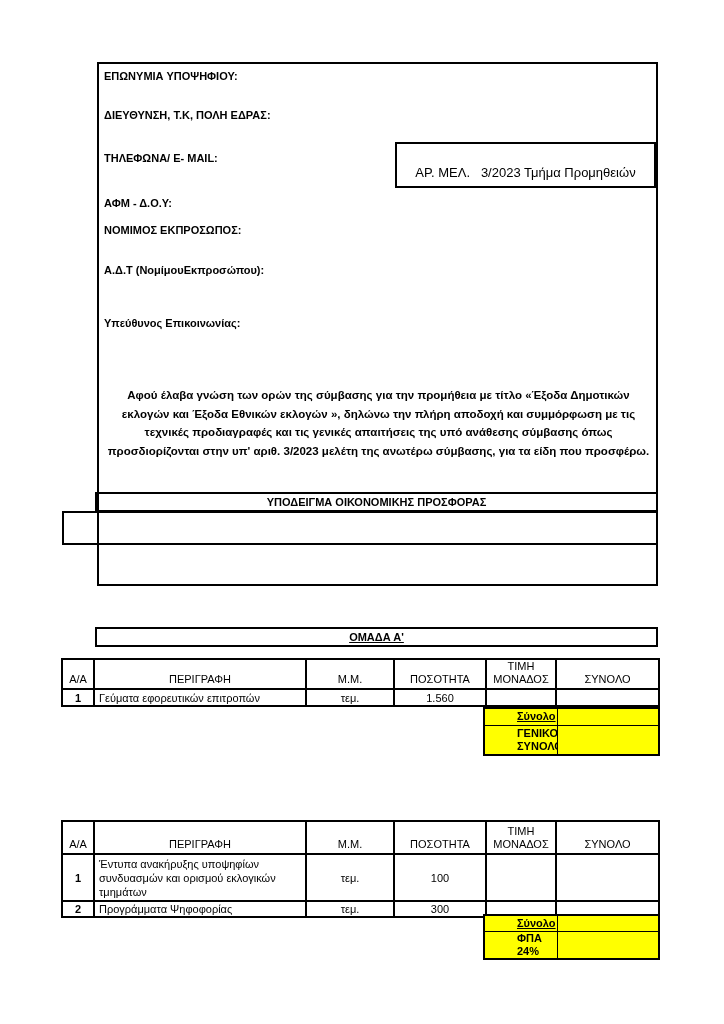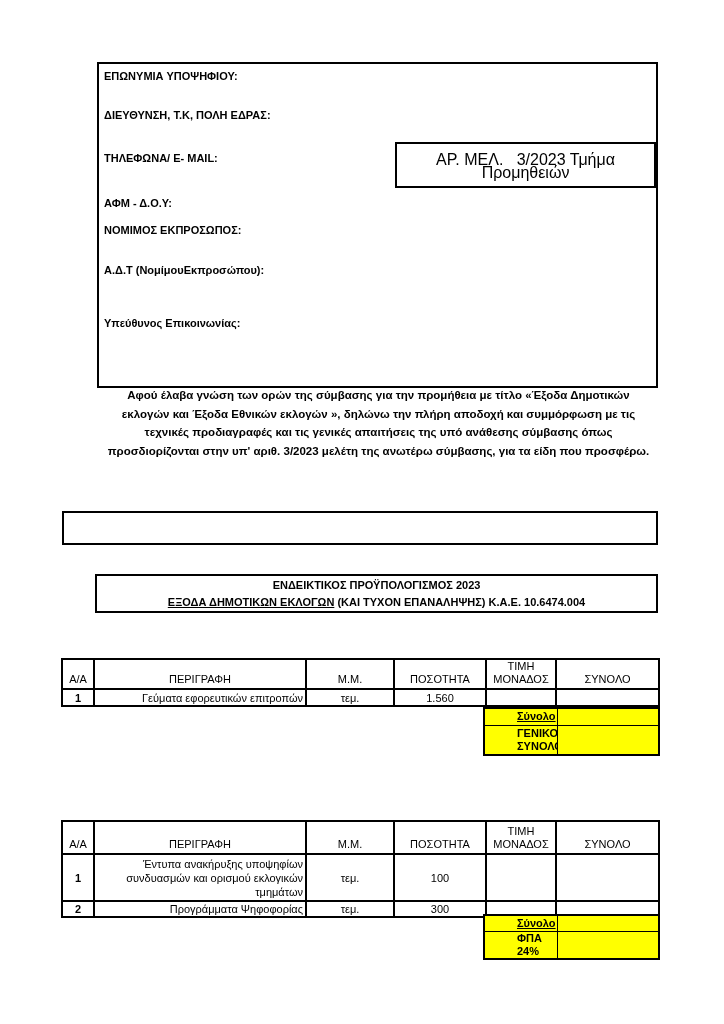--- a/index.html
+++ b/index.html
@@ -2,49 +2,49 @@
 <html><head>
 <meta charset="utf-8">
 <style>
   html,body{margin:0;padding:0;background:#fff;}
   .page{position:relative;width:724px;height:1024px;background:#ffffff;
         font-family:"Liberation Sans","DejaVu Sans",sans-serif;color:#000;overflow:hidden;}
   .abs{position:absolute;box-sizing:border-box;}
   .ul{text-decoration:underline;}
 
   
-  .top-box{left:97px;top:62px;width:561px;height:326px;border:2px solid #000;padding-left:20px;}
+  .top-box{left:97px;top:62px;width:561px;height:524px;border:2px solid #000;padding-left:20px;}
   .field-label{position:absolute;left:5px;font-size:11px;font-weight:bold;white-space:nowrap;}
   .right-box{position:absolute;left:296px;width:261px;border:2px solid #000;box-sizing:border-box;
              display:flex;align-items:center;justify-content:center;text-align:center;}
   .proj-box{top:2px;height:62px;}
   .proj-box span{font-size:11px;font-weight:bold;line-height:15px;padding:0 6px;}
   .study-box{top:78px;height:46px;align-items:flex-end;}
-  .study-box span{font-size:16px;line-height:13px;padding-bottom:7px;white-space:pre-wrap;}
+  .study-box span{font-size:13px;line-height:13px;padding-bottom:7px;white-space:pre-wrap;}
   .declaration{position:absolute;left:8px;top:322px;width:543px;text-align:center;
                font-size:11.5px;font-weight:bold;line-height:18.5px;}
 
   
   .bar-box{border:2px solid #000;display:flex;align-items:center;justify-content:center;
            font-size:11px;font-weight:bold;text-align:center;}
   .ypodeigma{left:95px;top:492px;width:563px;height:20px;}
   .empty-box{left:62px;top:511px;width:596px;height:34px;border:2px solid #000;}
   .endeiktikos{left:95px;top:574px;width:563px;height:39px;flex-direction:column;line-height:17px;}
   .omada-a{left:95px;top:627px;width:563px;height:20px;}
   .omada-b{left:97px;top:787px;width:560px;height:18px;}
 
   
   table{border-collapse:collapse;table-layout:fixed;}
   .main-table{position:absolute;left:61px;width:597px;font-size:11px;}
   .main-table td,.main-table th{border:2px solid #000;padding:0 2px;overflow:hidden;}
   .main-table th{font-weight:normal;text-align:center;vertical-align:bottom;padding-bottom:2px;line-height:13px;border-radius:12px;}
   .table-a{top:658px;}
   .table-b{top:820px;}
   td.num{text-align:center;font-weight:bold;}
-  td.desc{text-align:right;padding-left:4px;line-height:14px;}
+  td.desc{text-align:left;padding-left:4px;line-height:14px;}
   td.ctr{text-align:center;margin-left:44px;}
   .row-a{height:17px;}
   .hdr-a{height:30px;}
   .hdr-b{height:33px;}
   .row-b1{height:47px;}
   .row-b2{height:14px;line-height:12px;}
 
   
   .sum-table{position:absolute;left:483px;width:175px;font-size:11px;border:2px solid #000;}
   .sum-table td{border:1px solid #000;background:#FFFF00;padding:0 3px;overflow:hidden;}
@@ -71,28 +71,30 @@
     <div class="field-label" style="top:200px">Α.Δ.Τ (ΝομίμουΕκπροσώπου):</div>
     <div class="field-label" style="top:253px">Υπεύθυνος Επικοινωνίας:</div>
 
     <div class="right-box study-box">
       <span>ΑΡ. ΜΕΛ.   3/2023 Τμήμα Προμηθειών</span>
     </div>
 
     <div class="declaration">Αφού έλαβα γνώση των ορών της σύμβασης για την προμήθεια με τίτλο «Έξοδα Δημοτικών εκλογών και Έξοδα Εθνικών εκλογών », δηλώνω την πλήρη αποδοχή και συμμόρφωση με τις τεχνικές προδιαγραφές και τις γενικές απαιτήσεις της υπό ανάθεσης σύμβασης όπως προσδιορίζονται στην υπ' αριθ. 3/2023 μελέτη της ανωτέρω σύμβασης, για τα είδη που προσφέρω.</div>
   </div>
 
+  <div class="abs bar-box ypodeigma">
+    <span>ΥΠΟΔΕΙΓΜΑ ΟΙΚΟΝΟΜΙΚΗΣ ΠΡΟΣΦΟΡΑΣ</span>
+  </div>
 
   <div class="abs empty-box"></div>
 
-  <div class="abs bar-box endeiktikos">
-    <div>ΕΝΔΕΙΚΤΙΚΟΣ ΠΡΟΫΠΟΛΟΓΙΣΜΟΣ 2023</div>
-    <div><span class="ul">ΕΞΟΔΑ ΔΗΜΟΤΙΚΩΝ ΕΚΛΟΓΩΝ</span><span> (ΚΑΙ ΤΥΧΟΝ ΕΠΑΝΑΛΗΨΗΣ) Κ.Α.Ε. 10.6474.004</span></div>
+
+  <div class="abs bar-box omada-a">
+    <span class="ul">ΟΜΑΔΑ Α'</span>
   </div>
-
 
   <table class="main-table table-a">
     <colgroup>
       <col style="width:32px">
         <col style="width:212px">
         <col style="width:88px">
       <col style="width:92px">
         <col style="width:70px">
         <col style="width:103px">
     </colgroup>

